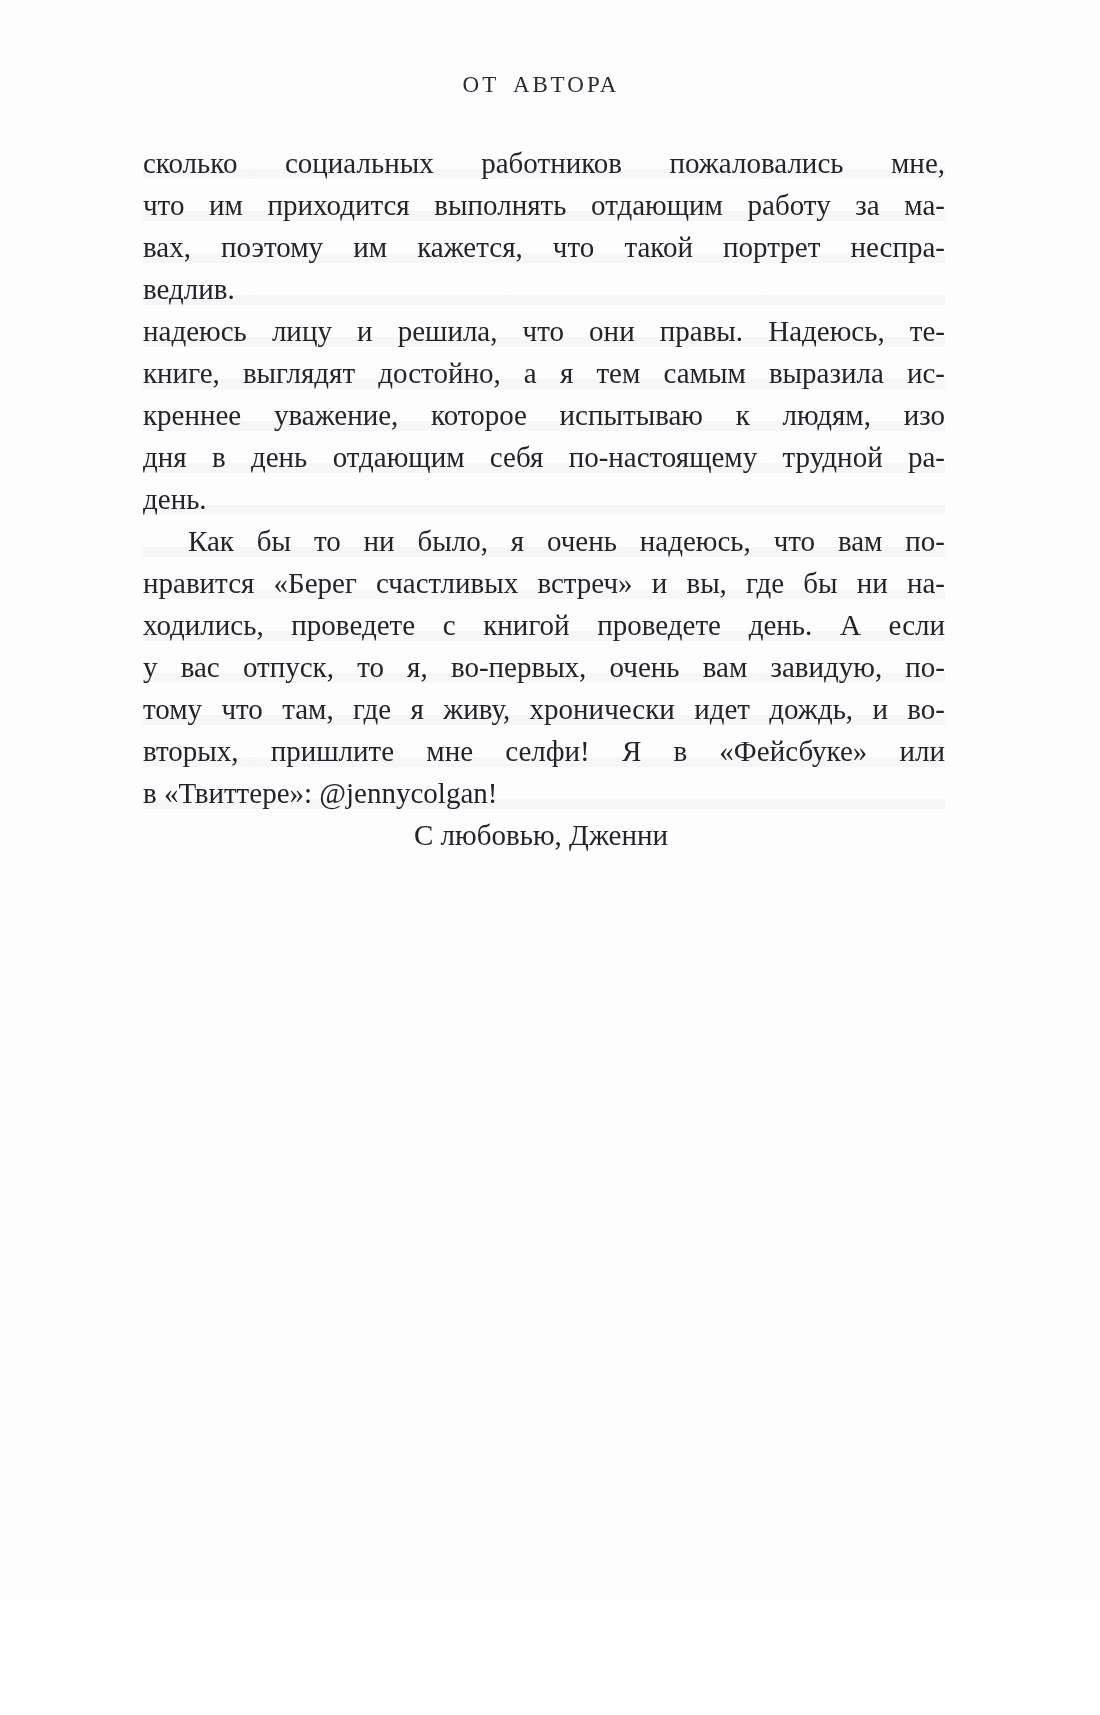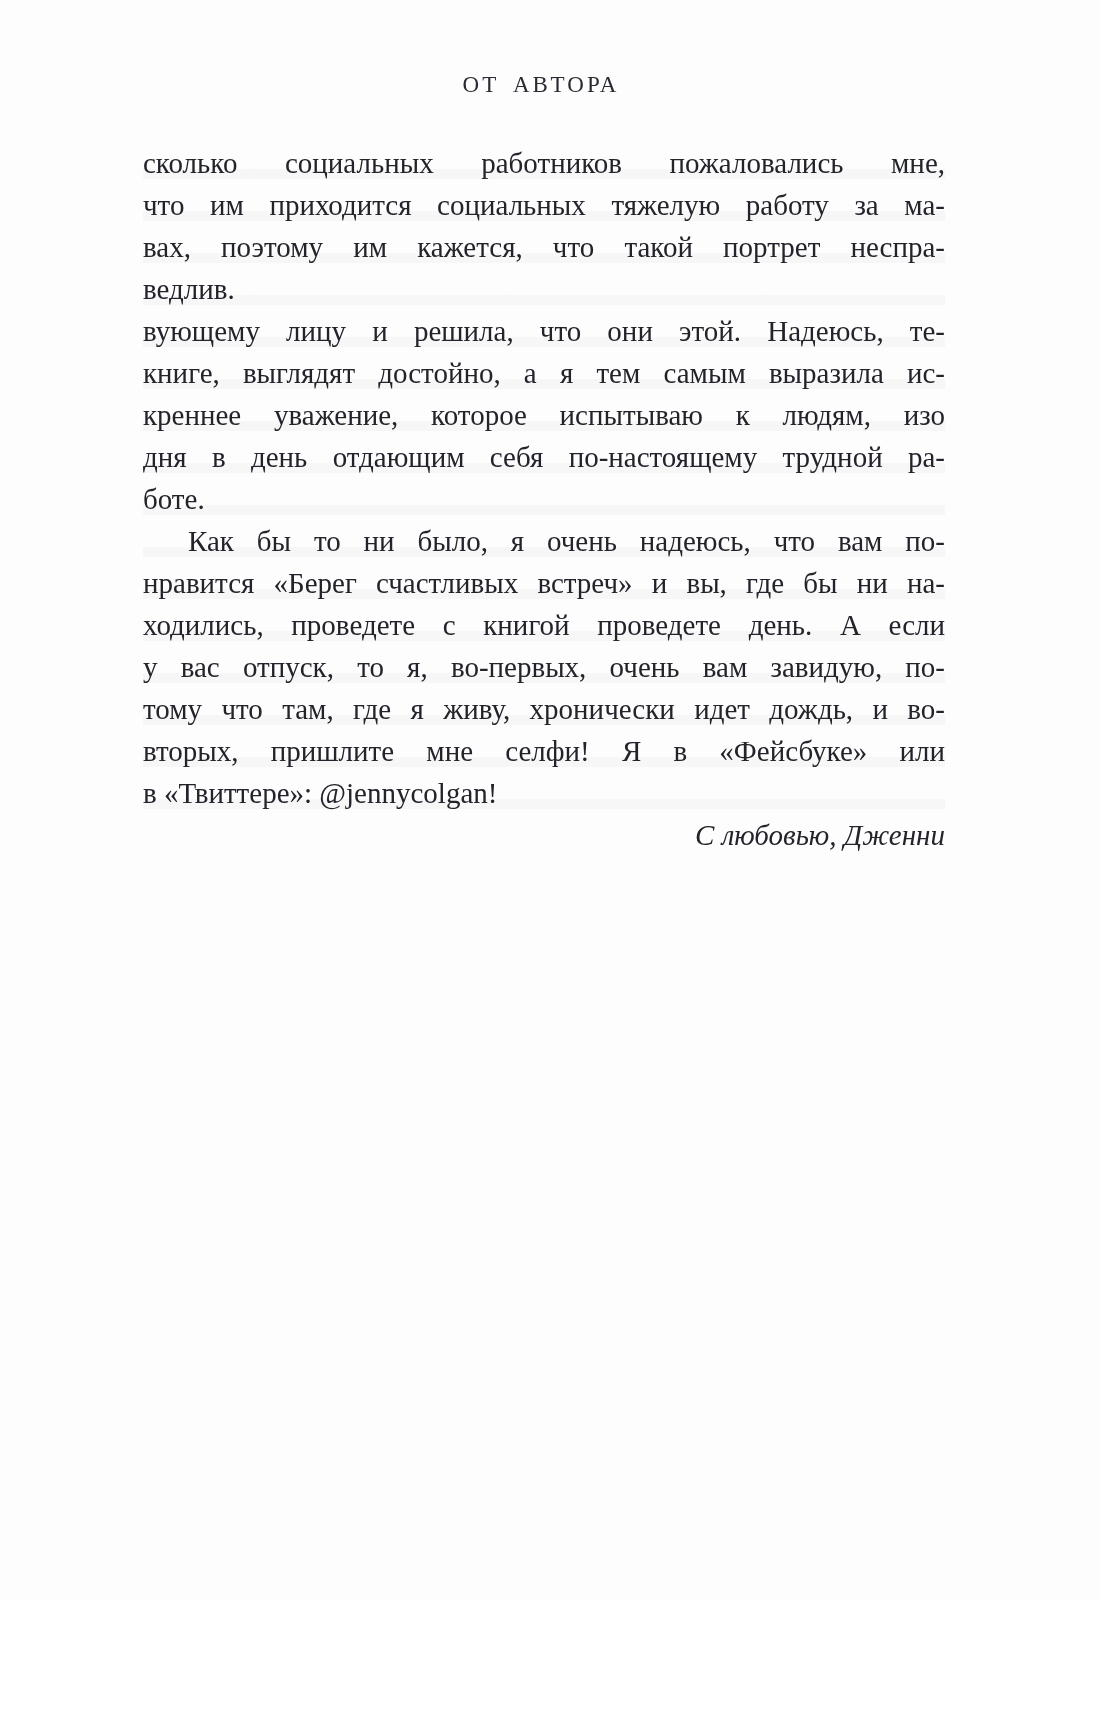--- a/index.html
+++ b/index.html
@@ -50,40 +50,39 @@
   }
   .line.indent {
     text-indent: 45px;
   }
   .line.para-end {
     text-align-last: left;
   }
   .signature {
     font-size: 29px;
     line-height: 42px;
-    font-style: italic;
-    text-align: right;
+    text-align: center;
   }
 </style>
 </head>
 <body>
 
 <div class="page">
   <h1 class="chapter-heading">ОТ АВТОРА</h1>
 
   <div class="body-text">
       <div class="line">сколько социальных работников пожаловались мне,</div>
-      <div class="line">что им приходится социальных тяжелую работу за ма-</div>
+      <div class="line">что им приходится выполнять отдающим работу за ма-</div>
       <div class="line">вах, поэтому им кажется, что такой портрет неспра-</div>
       <div class="line para-end">ведлив.</div>
-      <div class="line">вующему лицу и решила, что они этой. Надеюсь, те-</div>
+      <div class="line">надеюсь лицу и решила, что они правы. Надеюсь, те-</div>
       <div class="line">книге, выглядят достойно, а я тем самым выразила ис-</div>
       <div class="line">креннее уважение, которое испытываю к людям, изо</div>
       <div class="line">дня в день отдающим себя по-настоящему трудной ра-</div>
-      <div class="line para-end">боте.</div>
+      <div class="line para-end">день.</div>
       <div class="line indent">Как бы то ни было, я очень надеюсь, что вам по-</div>
       <div class="line">нравится «Берег счастливых встреч» и вы, где бы ни на-</div>
       <div class="line">ходились, проведете с книгой проведете день. А если</div>
       <div class="line">у вас отпуск, то я, во-первых, очень вам завидую, по-</div>
       <div class="line">тому что там, где я живу, хронически идет дождь, и во-</div>
       <div class="line">вторых, пришлите мне селфи! Я в «Фейсбуке» или</div>
       <div class="line para-end">в «Твиттере»: @jennycolgan!</div>
     </div>
 
   <div class="signature">С любовью, Дженни</div>

